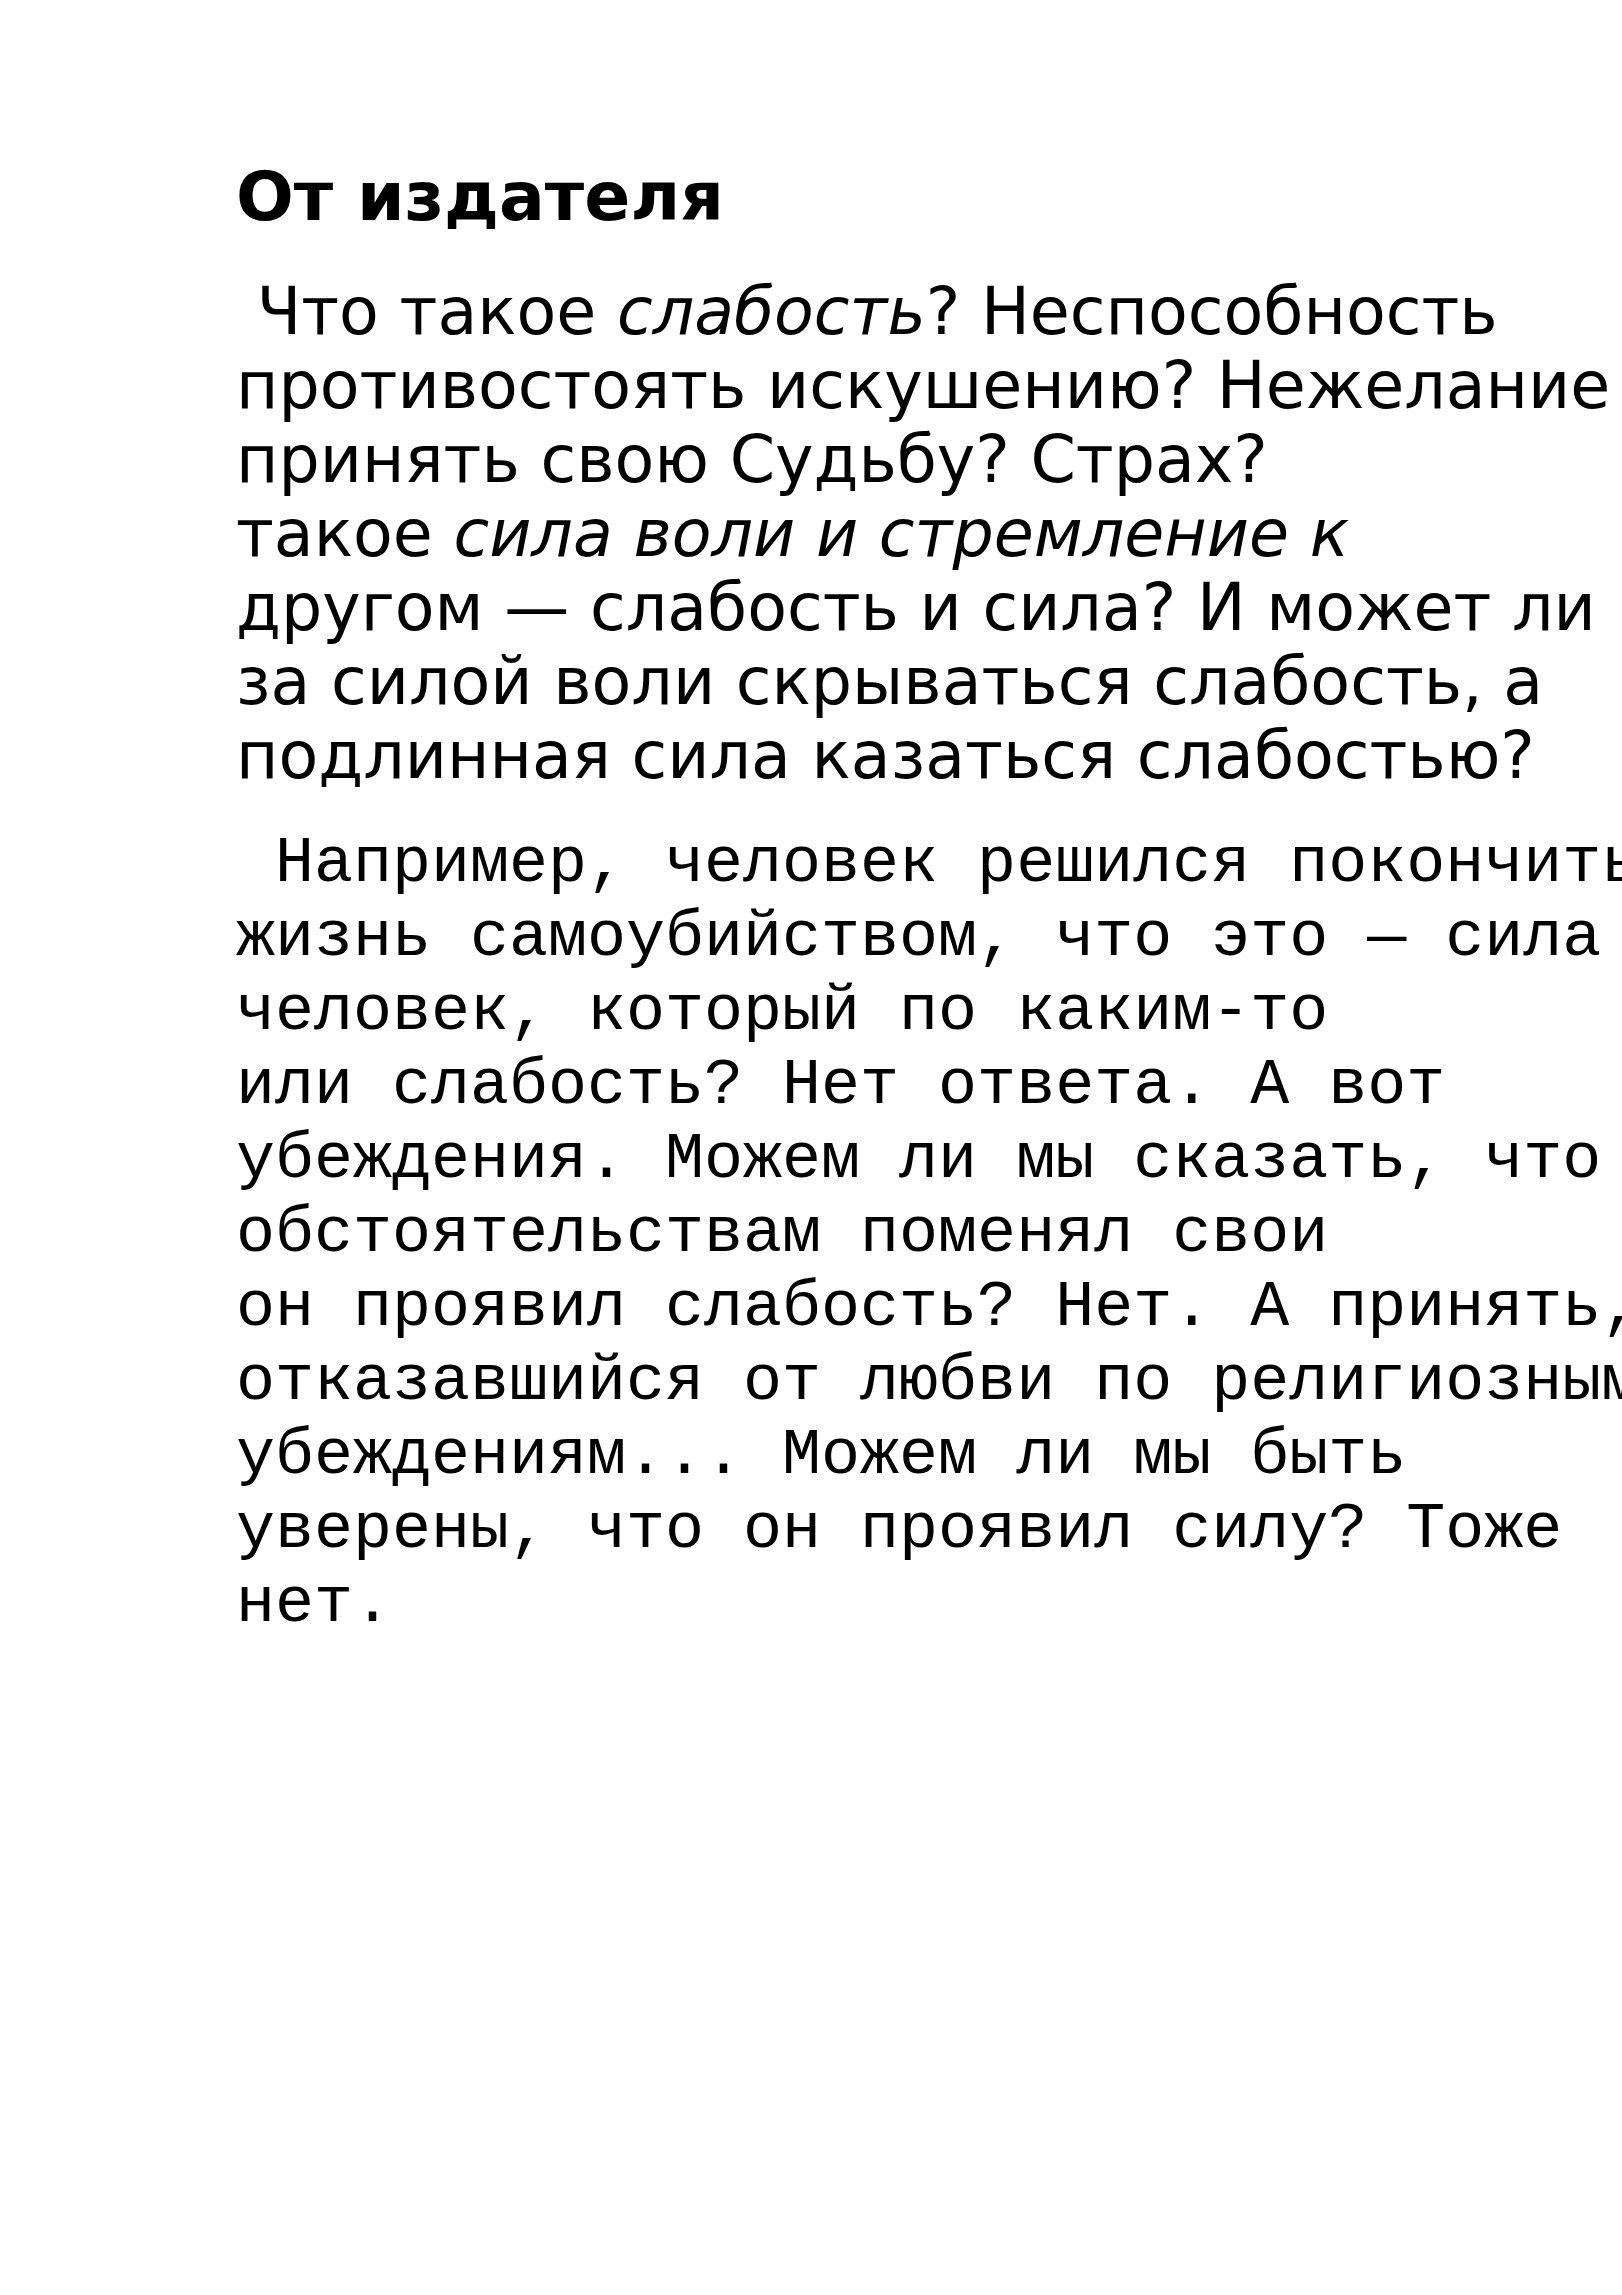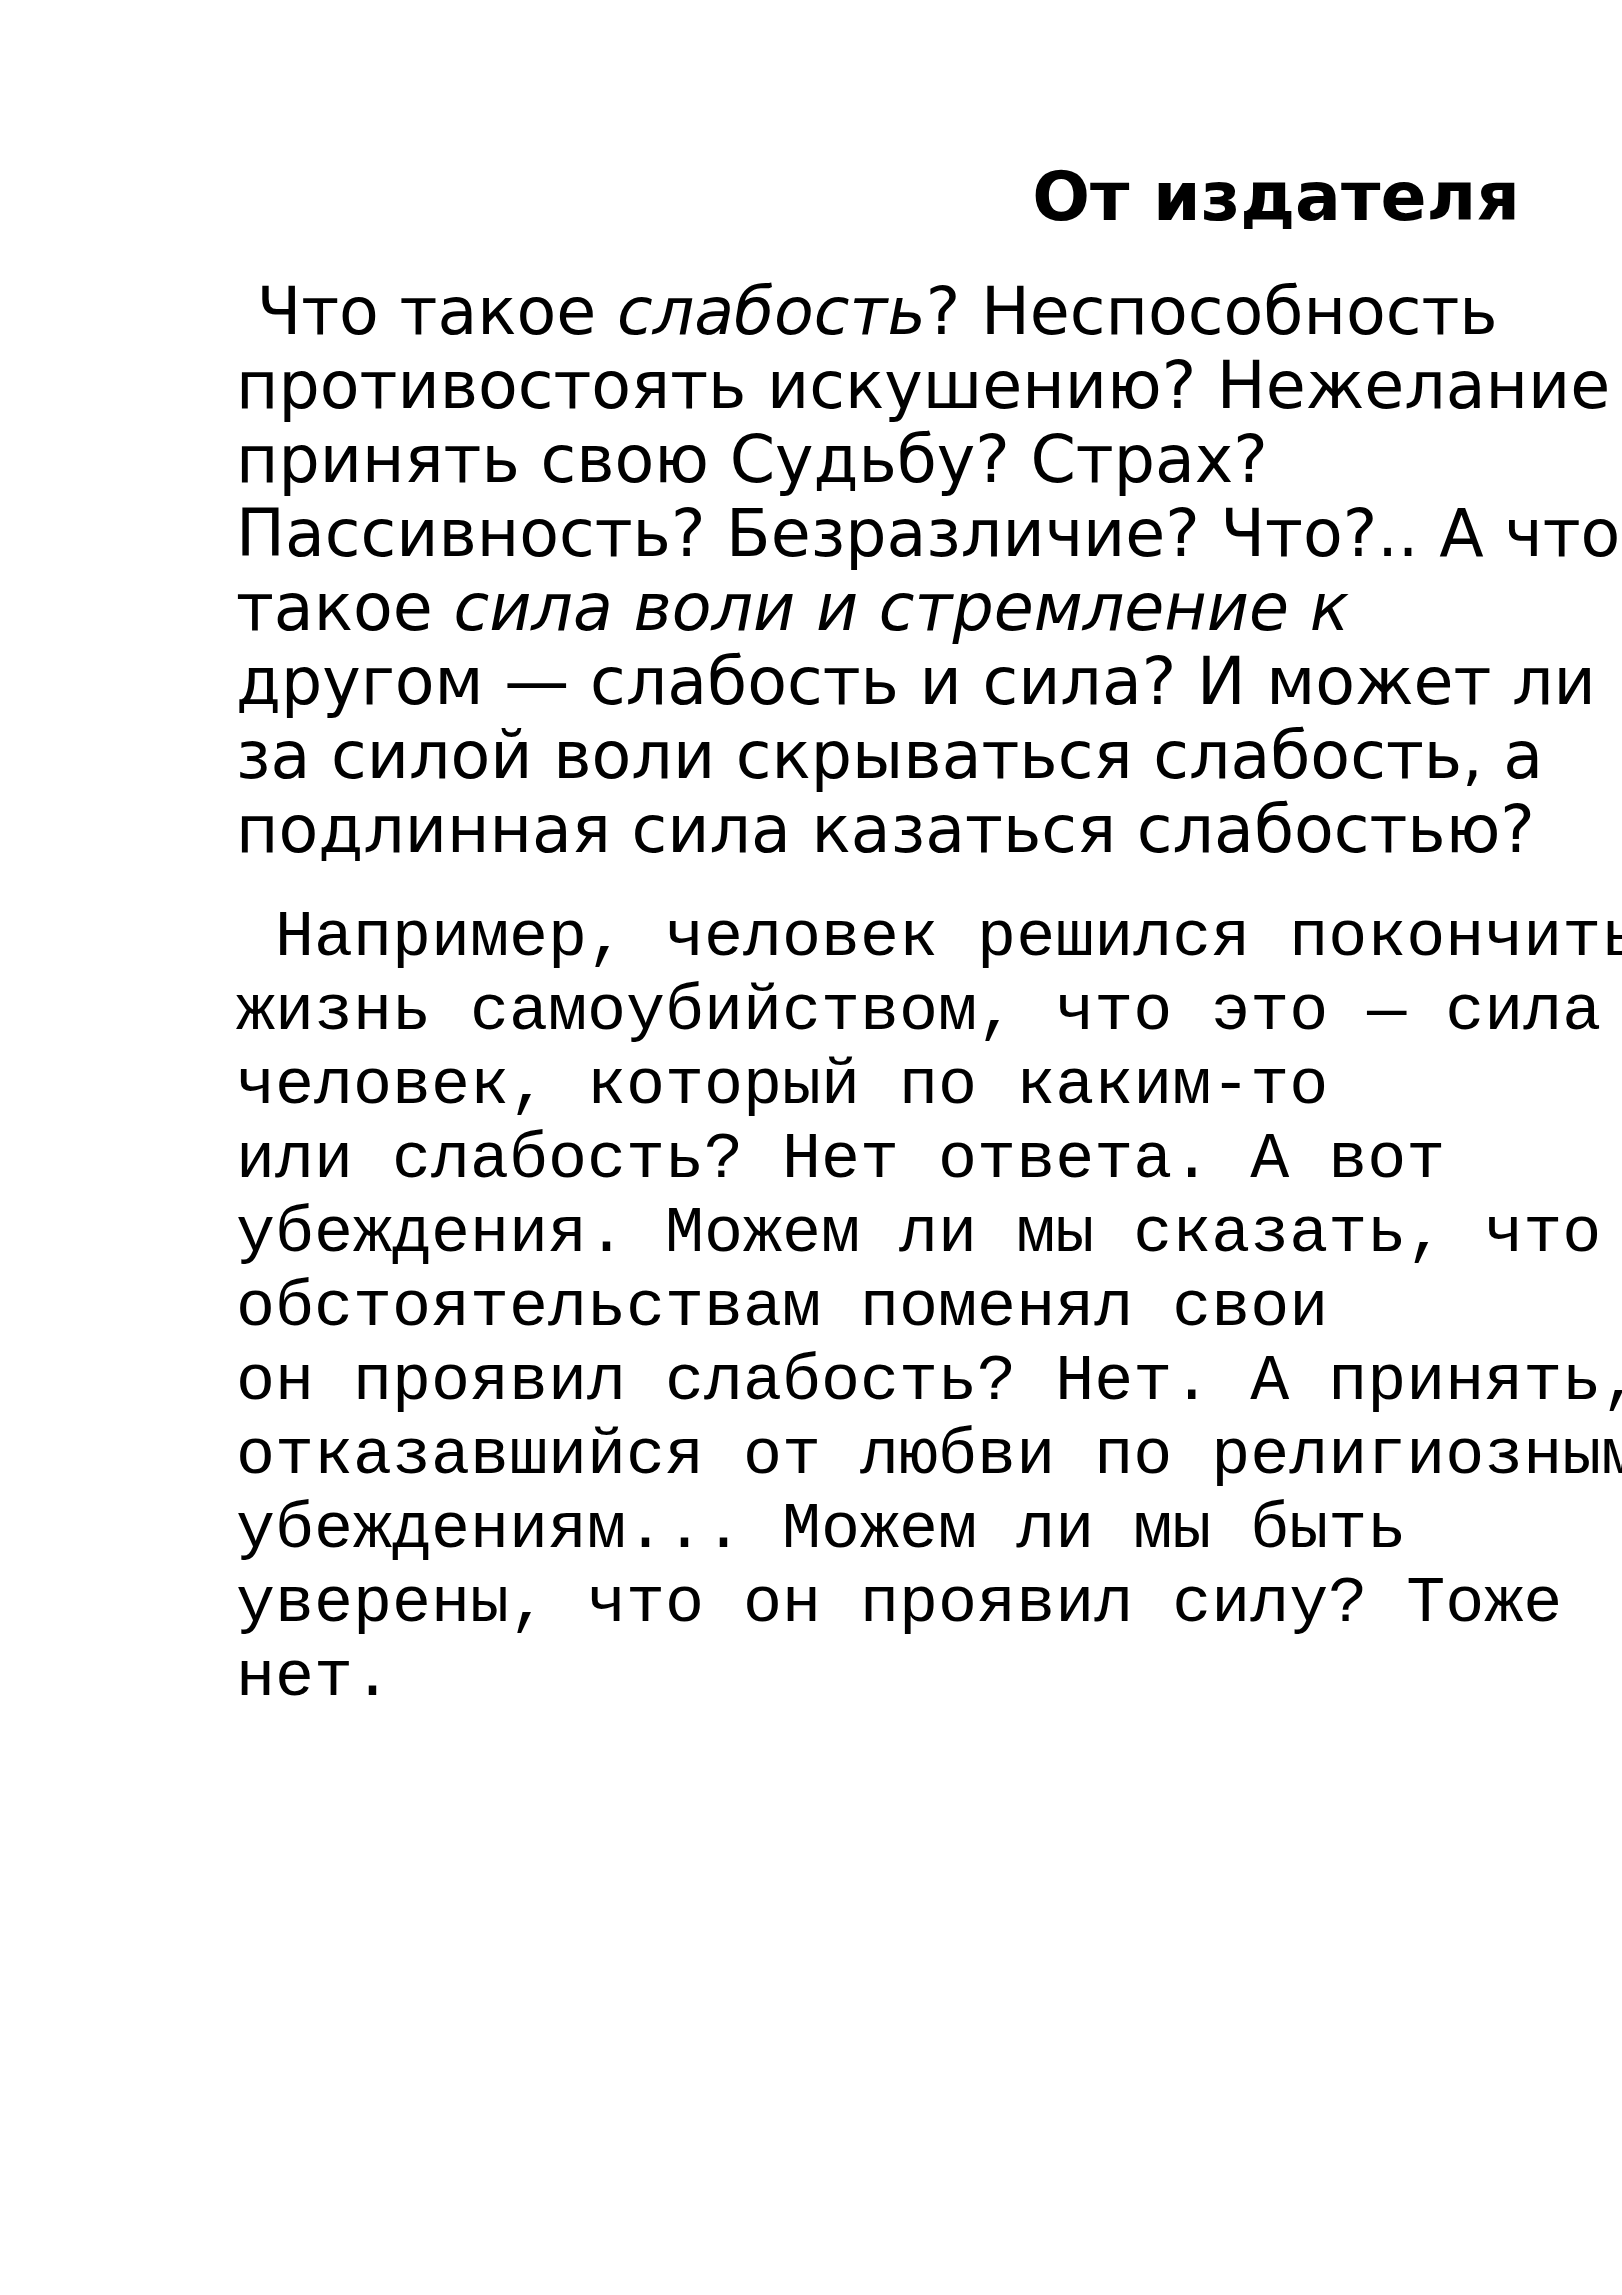--- a/index.html
+++ b/index.html
@@ -19,21 +19,21 @@
   .content {
     position: absolute;
     left: 236px;
     top: 160px;
     width: 1284px;
   }
   .title {
     font-size: 68px;
     line-height: 74px;
     font-weight: bold;
-    text-align: right;
+    text-align: left;
     margin: 0 0 41px 0;
     white-space: pre;
   }
   .paragraph {
     margin: 0 0 34px 0;
   }
   .paragraph:last-child {
     margin-bottom: 0;
     font-family: Liberation Mono, monospace;
   }
@@ -50,21 +50,20 @@
 <body>
 
 <div class="page">
   <div class="content">
     <div class="title">От издателя</div>
     <div id="paragraphs-root">
         <div class="paragraph">
           <div class="line"><span> Что такое </span><em>слабость</em><span>? Неспособность</span></div>
           <div class="line"><span>противостоять искушению? Нежелание</span></div>
           <div class="line"><span>принять свою Судьбу? Страх?</span></div>
-          <div class="line"><span>Пассивность? Безразличие? Что?.. А что</span></div>
           <div class="line"><span>такое </span><em>сила воли и стремление к</em></div>
           <div class="line"><span>другом — слабость и сила? И может ли</span></div>
           <div class="line"><span>за силой воли скрываться слабость, а</span></div>
           <div class="line"><span>подлинная сила казаться слабостью?</span></div>
         </div>
         <div class="paragraph">
           <div class="line"><span> Например, человек решился покончить</span></div>
           <div class="line"><span>жизнь самоубийством, что это — сила</span></div>
           <div class="line"><span>человек, который по каким-то</span></div>
           <div class="line"><span>или слабость? Нет ответа. А вот</span></div>

